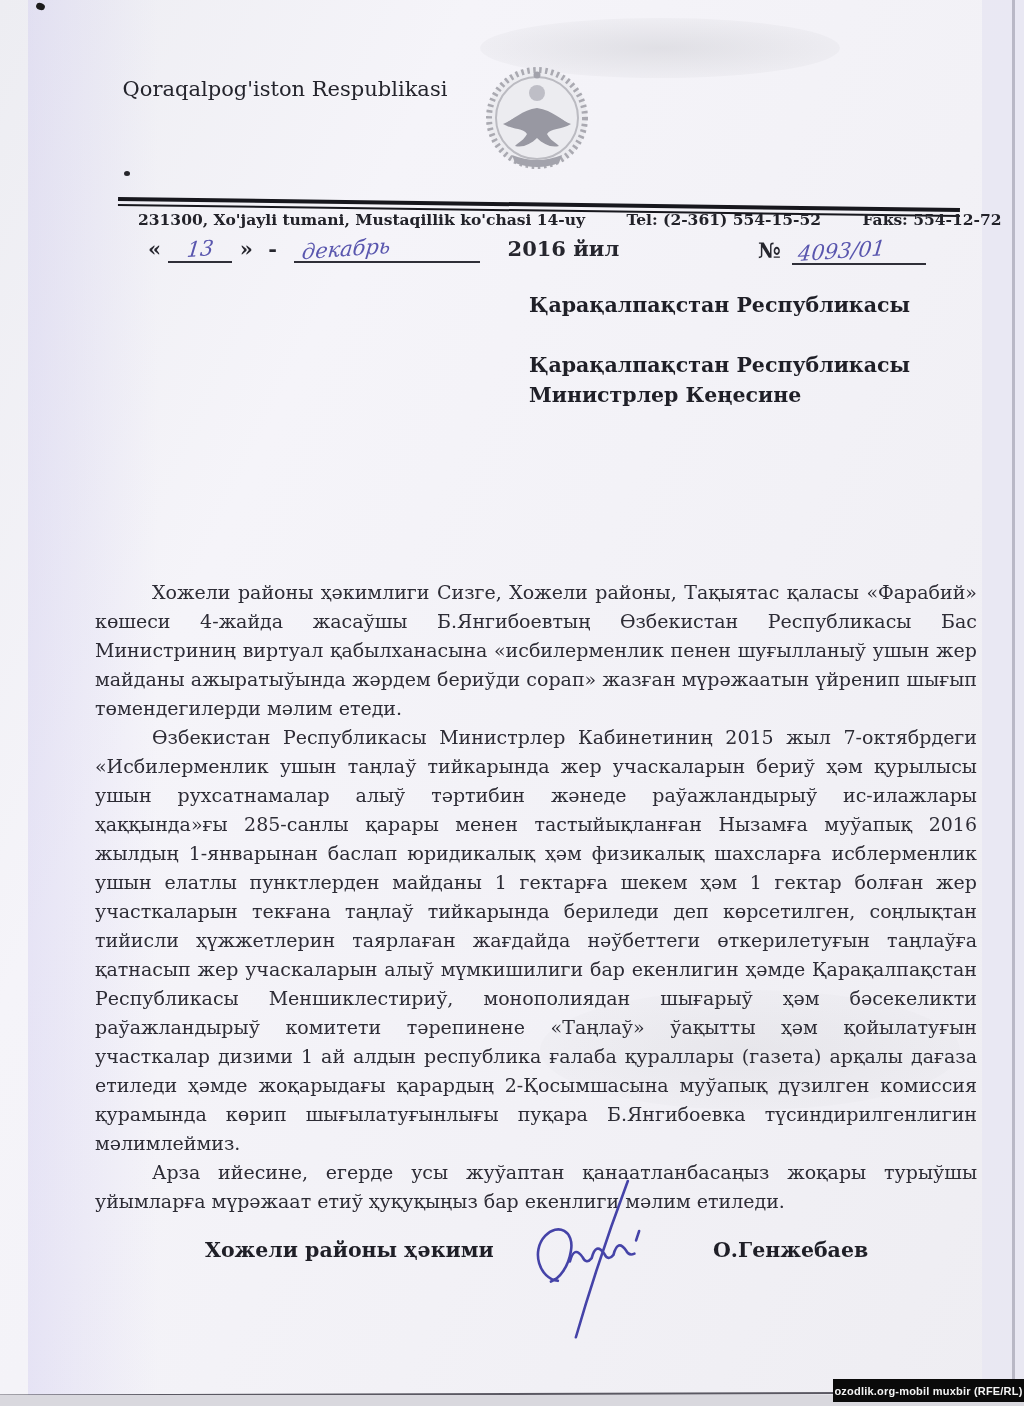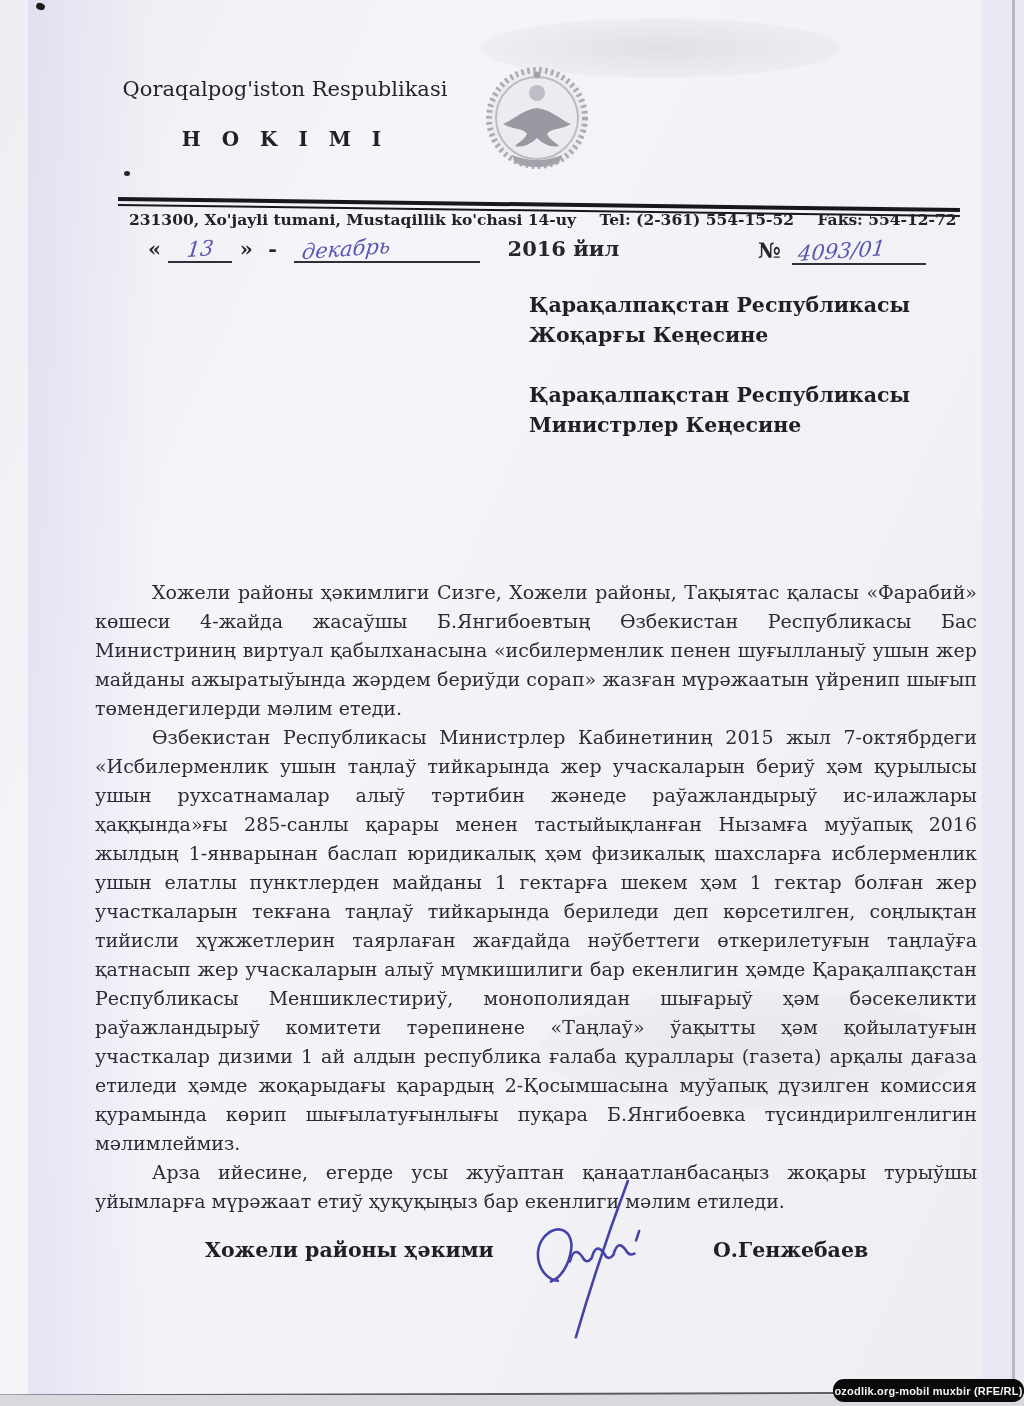--- a/index.html
+++ b/index.html
@@ -26,21 +26,21 @@
   .hdr-left{position:absolute;left:120px;top:74px;width:330px;text-align:center;}
   .hdr-right{position:absolute;left:638px;top:76px;width:312px;text-align:center;}
   .hdr-line{font-size:21px;line-height:31px;color:#24242c;}
   .hdr-title{margin-top:22px;font-size:20px;font-weight:bold;letter-spacing:7px;color:#1f1f26;}
   .emblem{position:absolute;left:478px;top:64px;width:118px;height:112px;filter:blur(.7px);opacity:.9;}
   .rule{position:absolute;left:118px;top:197px;width:842px;transform:rotate(0.75deg);transform-origin:left center;}
   .rule .r1{height:4px;background:#17171d;}
   .rule .r2{height:2px;background:#17171d;margin-top:3px;}
   .addr{position:absolute;left:120px;top:210px;width:845px;text-align:center;
     font-size:15.5px;font-weight:bold;color:#222229;white-space:nowrap;}
-  .addr span{margin:0 9px;}
+  .addr span{margin:0 18px;}
   
   .dateline{position:absolute;left:148px;top:236px;font-size:21px;font-weight:bold;color:#26262e;}
   .docnum{position:absolute;left:758px;top:238px;font-size:21px;font-weight:bold;color:#26262e;}
   .slot{display:inline-block;border-bottom:2px solid #2f2f38;vertical-align:baseline;}
   .slot-day{width:64px;text-align:center;}
   .slot-month{width:178px;text-align:left;padding-left:8px;margin-left:6px;}
   .slot-num{width:128px;text-align:left;padding-left:6px;margin-left:4px;}
   .hw{font-family:"DejaVu Serif",serif;font-style:italic;font-weight:normal;color:#5956ae;
     display:inline-block;transform:rotate(-4deg) skewX(-10deg);font-size:21px;}
   .year{margin-left:20px;}
@@ -53,40 +53,39 @@
   .letter-body{position:absolute;left:95px;top:578px;width:882px;
     font-size:19px;line-height:29px;text-align:justify;color:#2d2c35;}
   .letter-body p{margin:0;text-indent:57px;}
   
   .sig-title{position:absolute;left:205px;top:1238px;font-size:20.5px;font-weight:bold;color:#1f1f27;}
   .sig-name{position:absolute;left:713px;top:1238px;font-size:20.5px;font-weight:bold;color:#1f1f27;}
   .sig-svg{position:absolute;left:518px;top:1178px;transform:rotate(-6deg);}
   
   .watermark{position:absolute;left:833px;top:1379px;width:191px;height:23px;background:#0a0a0a;
     color:#f4f4f4;font-family:"Liberation Sans",sans-serif;font-size:11px;font-weight:bold;
-    display:flex;align-items:center;justify-content:center;letter-spacing:.2px;border-radius:11px;}
+    display:flex;align-items:center;justify-content:center;letter-spacing:.2px;}
 </style>
 </head>
 <body>
 
 <div class="page">
 
   <div class="art art-left-band"></div>
   <div class="art art-right-band"></div>
   <div class="art art-right-line"></div>
   <div class="art art-blob1"></div>
   <div class="art art-blob2"></div>
   <div class="art art-topdot"></div>
   <div class="art art-dot2"></div>
   <div class="art art-bottom-line"></div>
   <div class="art art-bottom-shade"></div>
 
   <div class="hdr-left">
     <div class="hdr-line">Qoraqalpog'iston Respublikasi</div>
-    <div class="hdr-title">H O K I M I</div>
   </div>
 
   <svg class="emblem" viewBox="0 0 118 112" aria-hidden="true">
     <circle cx="59" cy="54" r="50" fill="#ececf0"></circle>
     <circle cx="59" cy="54" r="48" fill="none" stroke="#a2a2aa" stroke-width="6" stroke-dasharray="2.5 3.5"></circle>
     <circle cx="59" cy="54" r="41" fill="none" stroke="#b5b5bc" stroke-width="2"></circle>
     <circle cx="59" cy="29" r="8" fill="#b9b9c1"></circle>
     <path d="M30 60 q14 -12 29 0 q15 -12 29 0" fill="none" stroke="#a8a8b0" stroke-width="3"></path>
     <path d="M59 44 c-16 2 -26 14 -34 16 c10 6 20 4 24 10 c-3 6 -8 8 -12 12 c8 2 16 -2 22 -8 c6 6 14 10 22 8 c-4 -4 -9 -6 -12 -12 c4 -6 14 -4 24 -10 c-8 -2 -18 -14 -34 -16 z" fill="#8f8f99"></path>
     <circle cx="59" cy="11" r="3.5" fill="#9a9aa3"></circle>
@@ -114,21 +113,20 @@
     <span class="year">2016 йил</span>
   </div>
   <div class="docnum">
     <span>№</span>
     <span class="slot slot-num"><span class="hw">4093/01</span></span>
   </div>
 
   <div class="addressee">
     <div class="blk">
       <div>Қарақалпақстан Республикасы</div>
-      <div>Жоқарғы Кеңесине</div>
     </div>
     <div class="blk">
       <div>Қарақалпақстан Республикасы</div>
       <div>Министрлер Кеңесине</div>
     </div>
   </div>
 
   <div class="letter-body">
     <p>Хожели районы ҳәкимлиги Сизге, Хожели районы, Тақыятас қаласы «Фарабий» көшеси 4-жайда жасаўшы Б.Янгибоевтың Өзбекистан Республикасы Бас Министриниң виртуал қабылханасына «исбилерменлик пенен шуғылланыў ушын жер майданы ажыратыўында жәрдем бериўди сорап» жазған мүрәжаатын үйренип шығып төмендегилерди мәлим етеди.</p>
     <p>Өзбекистан Республикасы Министрлер Кабинетиниң 2015 жыл 7-октябрдеги «Исбилерменлик ушын таңлаў тийкарында жер учаскаларын бериў ҳәм қурылысы ушын рухсатнамалар алыў тәртибин жәнеде раўажландырыў ис-илажлары ҳаққында»ғы 285-санлы қарары менен тастыйықланған Нызамға муўапық 2016 жылдың 1-январынан баслап юридикалық ҳәм физикалық шахсларға исблерменлик ушын елатлы пунктлерден майданы 1 гектарға шекем ҳәм 1 гектар болған жер участкаларын текғана таңлаў тийкарында бериледи деп көрсетилген, соңлықтан тийисли ҳүжжетлерин таярлаған жағдайда нәўбеттеги өткерилетуғын таңлаўға қатнасып жер учаскаларын алыў мүмкишилиги бар екенлигин ҳәмде Қарақалпақстан Республикасы Меншиклестириў, монополиядан шығарыў ҳәм бәсекеликти раўажландырыў комитети тәрепинене «Таңлаў» ўақытты ҳәм қойылатуғын участкалар дизими 1 ай алдын республика ғалаба қураллары (газета) арқалы дағаза етиледи ҳәмде жоқарыдағы қарардың 2-Қосымшасына муўапық дүзилген комиссия қурамында көрип шығылатуғынлығы пуқара Б.Янгибоевка түсиндирилгенлигин мәлимлеймиз.</p>

